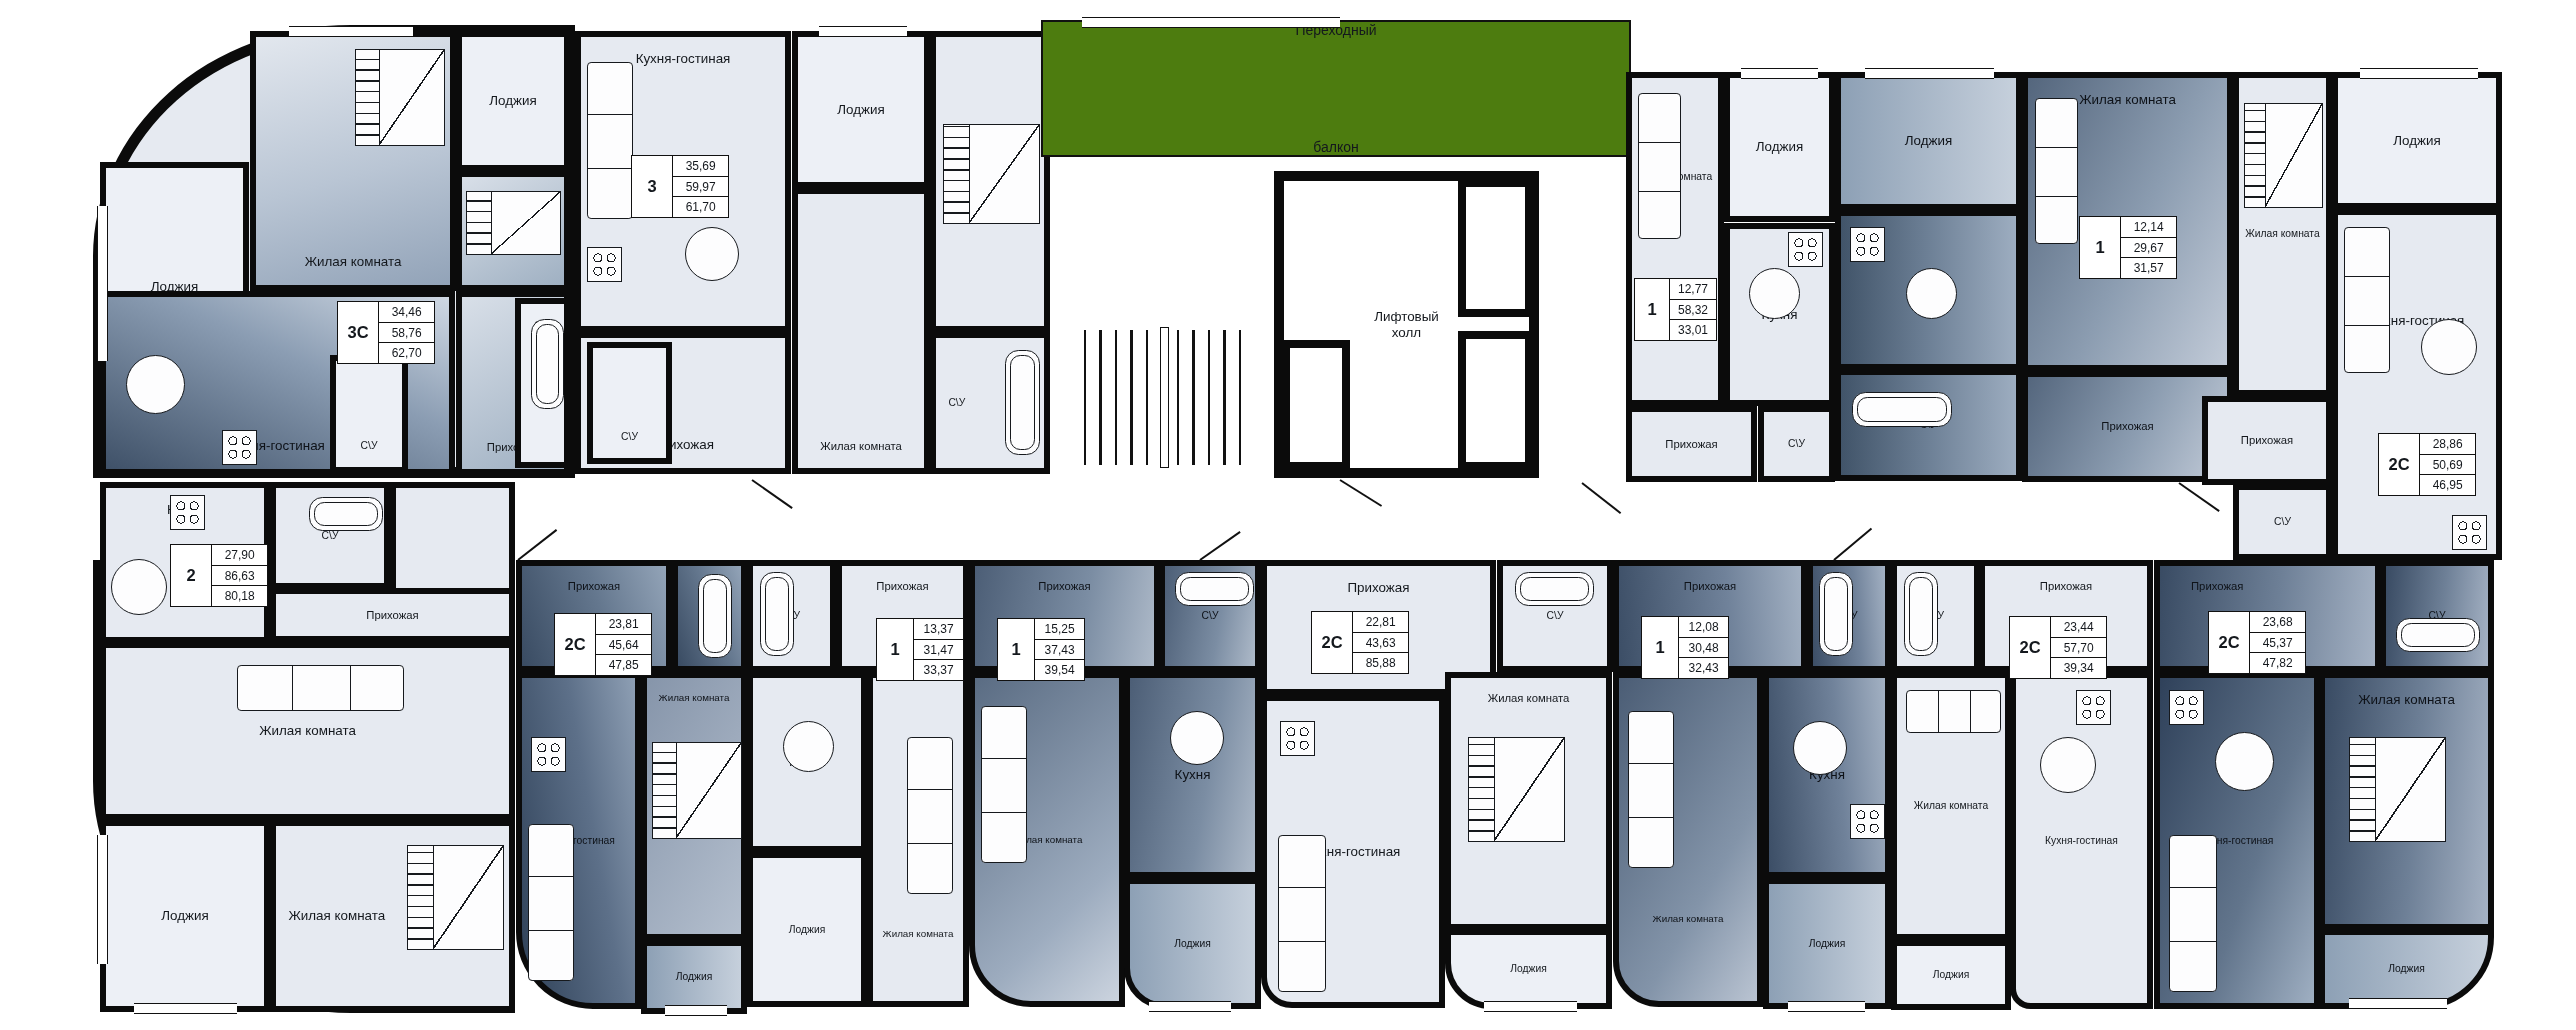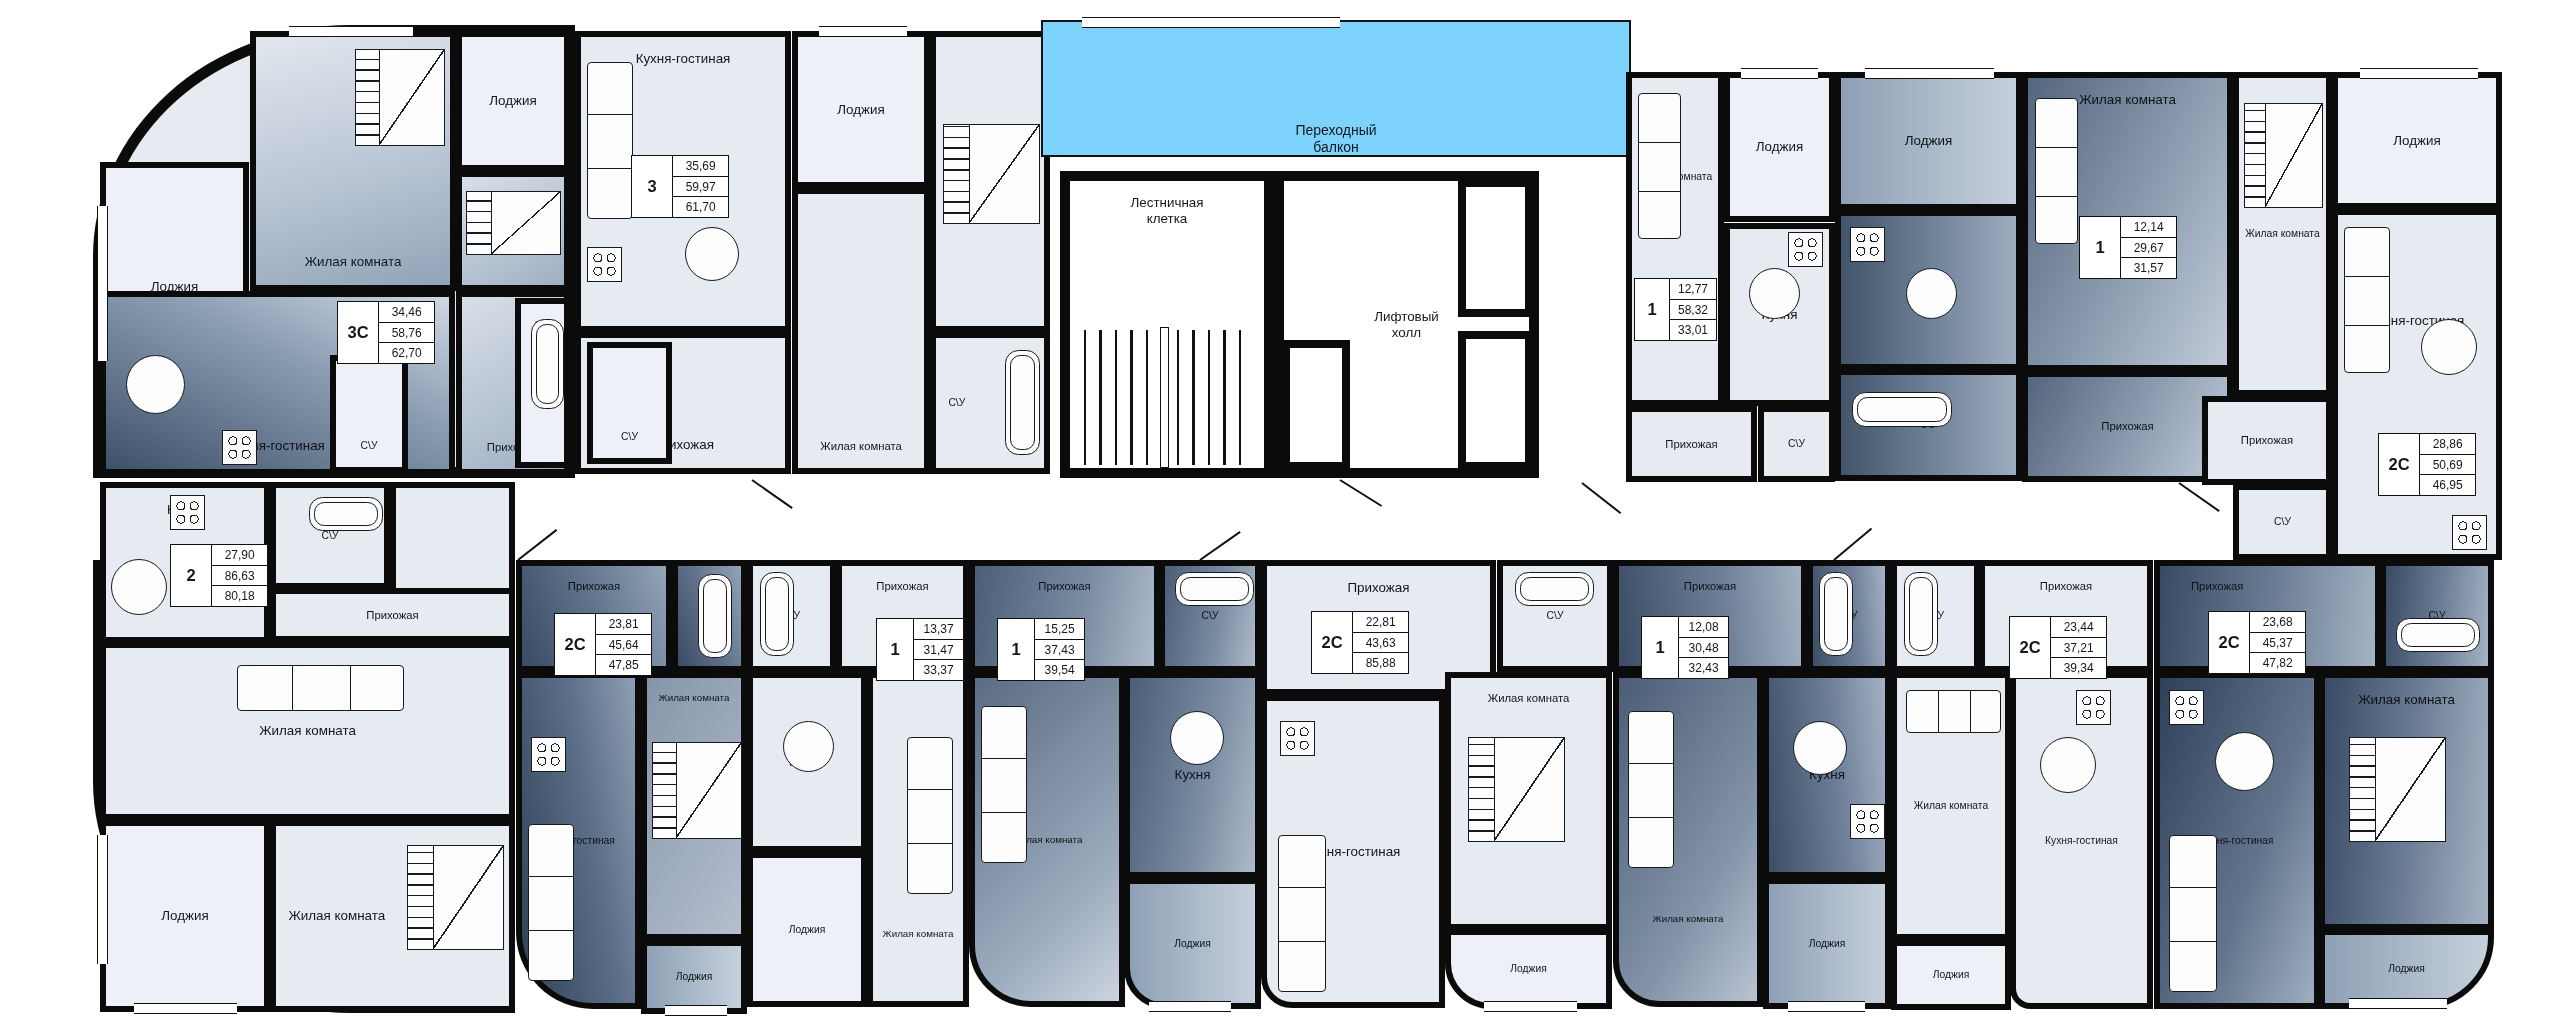--- a/index.html
+++ b/index.html
@@ -39,22 +39,22 @@
   
   .statbox{position:absolute;width:98px;height:63px;background:#fff;border:1.5px solid #111;
            display:flex;z-index:6;box-sizing:border-box;}
   .statbox .t{width:42%;display:flex;align-items:center;justify-content:center;
               font-size:16.5px;font-weight:600;border-right:1.5px solid #111;}
   .statbox .vals{flex:1;display:flex;flex-direction:column;}
   .statbox .vals div{flex:1;display:flex;align-items:center;justify-content:center;
                      font-size:12px;font-weight:500;border-bottom:1.5px solid #111;}
   .statbox .vals div:last-child{border-bottom:none;}
   
-  .area{position:absolute;background:#7dd3fc;z-index:1;display:flex;flex-direction:column;
-        align-items:center;justify-content:flex-end;box-sizing:border-box;}
+  .area{position:absolute;background:#4d7c0f;z-index:1;display:flex;flex-direction:column;
+        align-items:center;justify-content:space-between;box-sizing:border-box;}
   .area .lbl{font-size:14px;font-weight:500;}
   .balcony{border:2.6px solid #111;}
   .corridor{z-index:2;}
   
   .stairglyph{position:absolute;background:
       repeating-linear-gradient(90deg,#111 0 2.1px,transparent 2.1px 15.5px);z-index:2;}
   .stairglyph::after{content:"";position:absolute;left:46%;top:-3.1px;bottom:-3.1px;width:7.2px;
       background:#fff;border:1.5px solid #111;}
   .shaft{position:absolute;background:#fff;border:8.2px solid #0b0b0b;box-sizing:border-box;z-index:3;}
   
@@ -160,23 +160,20 @@
   <div class="sofa v" style="left:587px;top:62px;width:44px;height:155px;"></div>
   <div class="tbl" style="left:685px;top:227px;width:52px;height:52px;"></div>
   <div class="stove" style="left:587px;top:247px;"></div>
   <div class="bed" style="left:943px;top:124px;width:95px;height:98px;"></div>
   <div class="bath" style="left:1005px;top:350px;width:33px;height:103px;"></div>
 
   <div class="area balcony" style="left:1041px;top:19.6px;width:590px;height:137px;">
     <span class="lbl">Переходный</span>
     <span class="lbl">балкон</span>
   </div>
-  <div class="room white top" style="left:1060px;top:171px;width:214px;height:307px;border-width:10.3px;">
-    <span class="lbl"><span>Лестничная</span><br><span>клетка</span></span>
-    </div>
   <div class="stairglyph" style="left:1084px;top:330px;width:165px;height:135px;"></div>
   <div class="room white" style="left:1274px;top:171px;width:265px;height:307px;border-width:10.3px;">
     <span class="lbl"><span>Лифтовый</span><br><span>холл</span></span>
     </div>
   <div class="shaft" style="left:1458px;top:179px;width:75px;height:138px;"></div>
   <div class="shaft" style="left:1458px;top:331px;width:75px;height:139px;"></div>
   <div class="shaft" style="left:1282px;top:340px;width:68px;height:130px;"></div>
 
   <div class="room f20" style="left:1626px;top:72px;width:98px;height:334px;">
     <span class="lbl" style="position:relative;top:-62px;">Жилая комната</span>
@@ -445,21 +442,21 @@
   <div class="room f20" style="left:2010px;top:672px;width:143px;height:337px;border-bottom-left-radius:20.6px;">
     <span class="lbl">Кухня-гостиная</span>
     </div>
   <div class="room lg f20" style="left:1891px;top:940px;width:120px;height:70px;">
     <span class="lbl">Лоджия</span>
     </div>
   <div class="statbox" style="left:2009px;top:616px;">
     <div class="t">2С</div>
     <div class="vals">
       <div>23,44</div>
-      <div>37,21</div>
+      <div>57,70</div>
       <div>39,34</div>
     </div>
   </div>
   <div class="bath" style="left:1904px;top:572px;width:32px;height:82px;"></div>
   <div class="sofa h" style="left:1906px;top:690px;width:93px;height:41px;"></div>
   <div class="tbl" style="left:2040px;top:737px;width:54px;height:54px;"></div>
   <div class="stove" style="left:2076px;top:690px;"></div>
 
   <div class="room gM dk top f22 leftal" style="left:2154px;top:560px;width:227px;height:112px;">
     <span class="lbl" style="margin-left:31px;">Прихожая</span>

